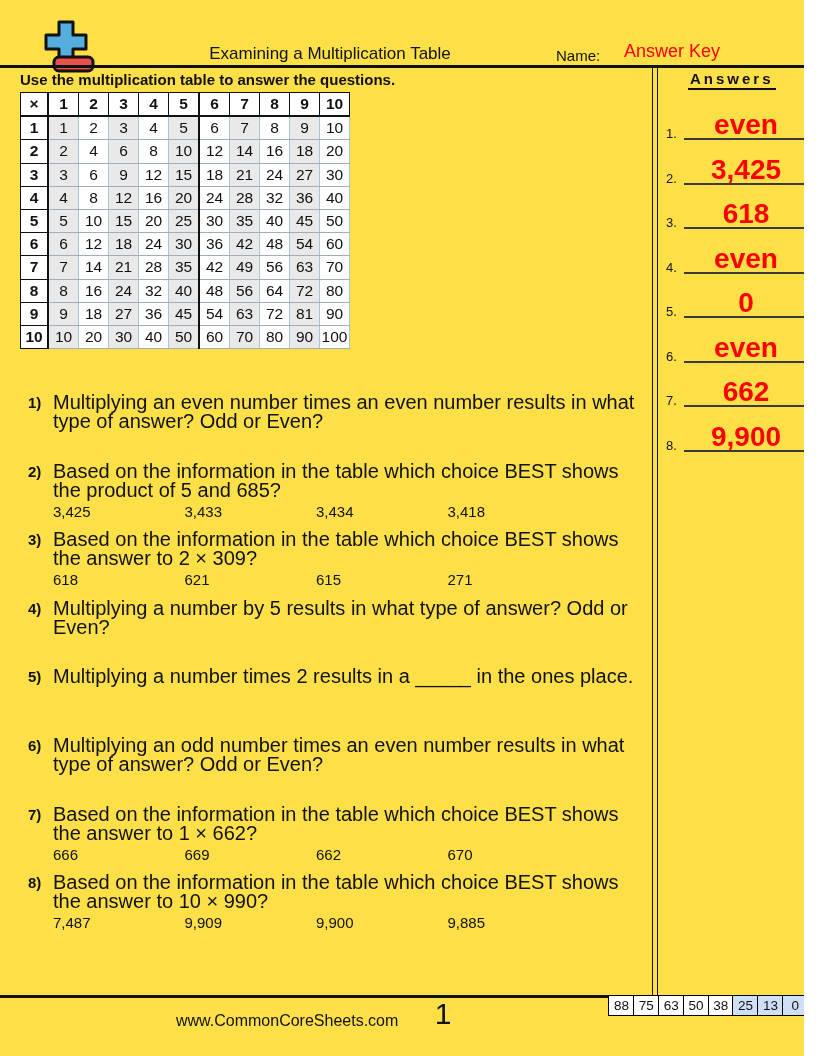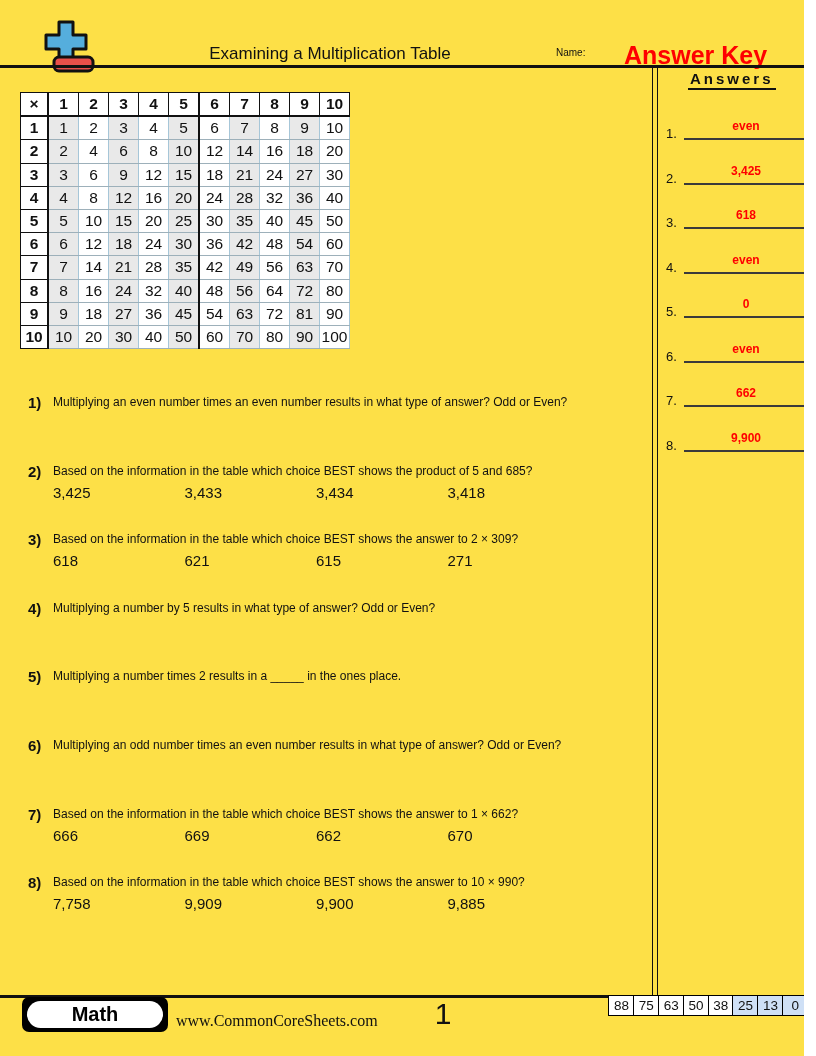--- a/index.html
+++ b/index.html
@@ -3,75 +3,76 @@
 <meta charset="utf-8">
 <style>
   html,body { margin:0; padding:0; background:#fff; }
   .page {
     position:relative; width:804px; height:1056px; background:#fde047;
     font-family:"Liberation Sans", sans-serif; color:#111; overflow:hidden;
   }
   
   .logo-svg { position:absolute; left:42px; top:19px; }
   .title { position:absolute; left:0; top:44px; width:660px; text-align:center; font-size:17px; }
-  .name-label { position:absolute; left:556px; top:47px; font-size:10px; }
-  .answer-key { position:absolute; left:624px; top:41px; font-size:25px; font-weight:bold; color:var(--answer-red,#fe0000); }
+  .name-label { position:absolute; left:556px; top:47px; font-size:15px; }
+  .answer-key { position:absolute; left:624px; top:41px; font-size:18px; font-weight:normal; color:var(--answer-red,#fe0000); }
   .header-rule { position:absolute; left:0; top:65px; width:816px; height:3px; background:#111; }
   
   .instruction { position:absolute; left:20px; top:71px; font-size:15px; font-weight:bold; }
   
   #mult-table { position:absolute; left:20px; top:92px; border-collapse:collapse; }
   #mult-table th, #mult-table td { padding:0; text-align:center; font-size:15.5px; width:29px; height:22.2px; }
   #mult-table th { font-weight:bold; background:#fff; border:1.3px solid #111; }
   #mult-table tr.head th { border-bottom:2.3px solid #111; }
   #mult-table th.corner, #mult-table th.rowh { width:26px; border-right:2.3px solid #111; }
   #mult-table td.data { border:1px solid var(--tbl-blue,#a6c6d8); border-top-color:#9db0ba; border-bottom-color:#9db0ba; background:#fff; }
   #mult-table td.data.shade { background:var(--tbl-shade,#e9e9e9); }
   #mult-table td.thick, #mult-table th.thick { border-left:2.2px solid #111; }
   
   #questions { position:absolute; left:28px; top:393px; width:626px; }
   .q { position:absolute; left:0; width:626px; }
   .q-head { display:flex; }
   .q-num { font-weight:bold; width:25px; flex:none; font-size:15px; line-height:19px; }
-  .q-text { font-size:12px; line-height:19px; width:598px; }
+  .q-text { font-size:20px; line-height:19px; width:598px; }
   .choices { display:flex; margin:3px 0 0 25px; }
   .choice { width:131.5px; flex:none; font-size:15px; }
   
   .divider { position:absolute; left:652px; top:67px; width:5.5px; height:930px; border-left:1.6px solid #111; border-right:1.6px solid #111; box-sizing:border-box; }
   .answers-title { position:absolute; left:688px; top:70px; font-size:15px; font-weight:bold; letter-spacing:3px; border-bottom:2.6px solid #111; padding:0 2px 1px 2px; }
   #answer-items { position:absolute; left:656px; top:66px; width:160px; height:931px; }
   .ans-item { position:absolute; left:0; width:160px; height:32px; }
   .ans-num { position:absolute; left:10px; bottom:1px; font-size:13px; }
   .ans-line { position:absolute; left:28px; bottom:2px; width:124px; border-bottom:2px solid #3a3a3a; text-align:center; }
-  .ans-val { color:var(--answer-red,#fe0000); font-weight:bold; font-size:12px; line-height:24px; }
+  .ans-val { color:var(--answer-red,#fe0000); font-weight:bold; font-size:28px; line-height:24px; }
   
   .footer-rule { position:absolute; left:0; top:995px; width:816px; height:2.6px; background:#111; }
   .math-badge { position:absolute; left:22px; top:997px; width:146px; height:35px; background:#000; border-radius:7px; }
   .math-pill { position:absolute; left:5px; top:4px; right:5px; bottom:4px; background:#fff; border-radius:16px; display:flex; align-items:center; justify-content:center; font-weight:bold; font-size:20px; color:#000; }
-  .website { position:absolute; left:176px; top:1012px; font-size:16px;font-family:Liberation Serif, serif; }
+  .website { position:absolute; left:176px; top:1012px; font-size:16px; }
   .page-num { position:absolute; left:408px; top:997px; width:70px; text-align:center; font-size:30px; }
   .score-range { position:absolute; left:583px; top:999px; font-size:13.5px;margin-left:24px; }
   .score-grid { position:absolute; left:610px; top:995px; display:flex; }
   .score-cell { min-width:20.5px; padding:0 2px; height:19px; line-height:19px; text-align:center; font-size:13.5px; border:1.7px solid #000; margin-left:-1.7px; background:#fff; }
   .score-cell.hl { background:var(--score-blue,#cfe0f6); }
 </style>
 </head>
 <body>
 
 <div class="page">
 
   <svg class="logo-svg" width="54" height="56" viewBox="0 0 54 56">
     <path d="M17 3 h14 v13 h13 v14 h-13 v13 h-14 v-13 H4 v-14 h13 z" fill="#55aedd" stroke="#111" stroke-width="3" stroke-linejoin="round"></path>
     <rect x="12" y="38" width="39" height="14" rx="5" fill="#e8504a" stroke="#111" stroke-width="3"></rect>
   </svg>
   <div class="title">Examining a Multiplication Table</div>
   <div class="name-label">Name:</div>
   <div class="answer-key">Answer Key</div>
   <div class="header-rule"></div>
 
+  <div class="instruction">Use the multiplication table to answer the questions.</div>
   <table id="mult-table">
       <tbody>
         <tr class="head">
           <th class="corner">×</th>
           <th class="colh">1</th>
           <th class="colh">2</th>
           <th class="colh">3</th>
           <th class="colh">4</th>
           <th class="colh">5</th>
           <th class="colh thick">6</th>
@@ -272,21 +273,21 @@
           <span class="choice">662</span>
           <span class="choice">670</span>
         </div>
       </div>
       <div class="q" style="top: 480.3px;">
         <div class="q-head">
           <span class="q-num">8)</span>
           <span class="q-text">Based on the information in the table which choice BEST shows the answer to 10 × 990?</span>
         </div>
         <div class="choices">
-          <span class="choice">7,758</span>
+          <span class="choice">7,487</span>
           <span class="choice">9,909</span>
           <span class="choice">9,900</span>
           <span class="choice">9,885</span>
         </div>
       </div>
     </div>
 
   <div class="divider"></div>
   <div class="answers-title">Answers</div>
   <div id="answer-items">
@@ -318,23 +319,20 @@
         <span class="ans-num">7.</span>
         <span class="ans-line"><span class="ans-val">662</span></span>
       </div>
       <div class="ans-item" style="top: 355.85px;">
         <span class="ans-num">8.</span>
         <span class="ans-line"><span class="ans-val">9,900</span></span>
       </div>
     </div>
 
   <div class="footer-rule"></div>
-  <div class="math-badge">
-    <div class="math-pill">Math</div>
-  </div>
   <div class="website">www.CommonCoreSheets.com</div>
   <div class="page-num">1</div>
   <div class="score-range">1-8</div>
   <div class="score-grid">
       <span class="score-cell">88</span>
       <span class="score-cell">75</span>
       <span class="score-cell">63</span>
       <span class="score-cell">50</span>
       <span class="score-cell">38</span>
       <span class="score-cell hl">25</span>

